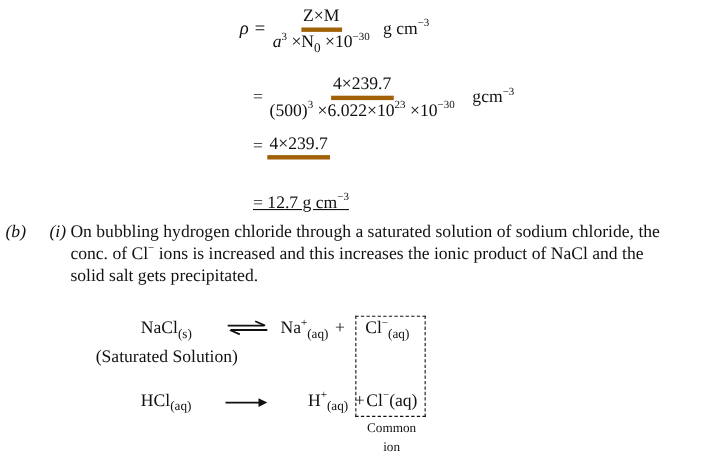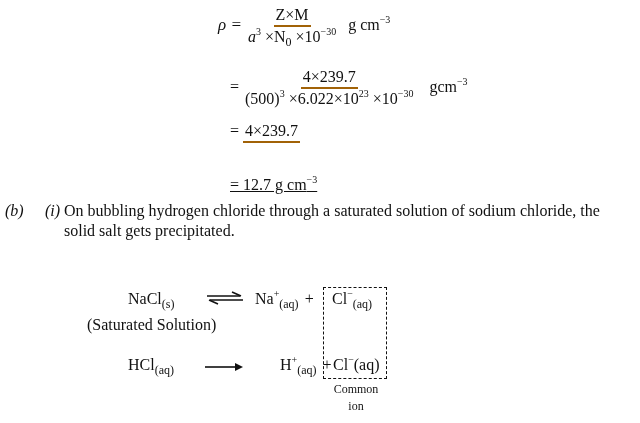--- a/index.html
+++ b/index.html
@@ -5,21 +5,21 @@
   html, body { margin: 0; padding: 0; background: #ffffff; }
   body {
     width: 640px; height: 423px; position: relative; overflow: hidden;
     font-family: "Liberation Serif", "DejaVu Serif", serif;
     color: #111111; font-size: 16px;
   }
   .abs { position: absolute; white-space: nowrap; }
   sup { font-size: 10px; vertical-align: 7px; line-height: 0; }
   sub { font-size: 12px; vertical-align: -4px; line-height: 0; }
   .frac { display: inline-flex; flex-direction: column; align-items: center; vertical-align: middle; }
-  .frac .num { padding: 0 2px 1px 2px; border-bottom: 2px solid #a16207; text-align: center; }
+  .frac .num { padding: 0 2px 1px 2px; border-bottom: 4px solid #a16207; text-align: center; }
   .frac .den { padding: 1px 2px 0 2px; text-align: left; }
   .it { font-style: italic; }
   .para { font-size: 16px; line-height: 20px; }
   .box {
     position: absolute; left: 323px; top: 287px; width: 64px; height: 92px;
     border: 1px dashed #111; box-sizing: border-box;
   }
 </style>
 </head>
 <body>
@@ -54,20 +54,21 @@
 </div>
 
 <div class="abs para" style="left:5px; top:201px;">
   <span class="it">(b)</span>
 </div>
 <div class="abs para" style="left:45px; top:201px;">
   <span class="it">(i)</span>
 </div>
 <div class="abs para" style="left:64px; top:201px; width:572px; white-space:normal;">
   <div>On bubbling hydrogen chloride through a saturated solution of sodium chloride, the</div>
+  <div><span>conc. of Cl</span><sup>−</sup><span> ions is increased and this increases the ionic product of NaCl and the</span></div>
   <div>solid salt gets precipitated.</div>
 </div>
 
 <div class="box"></div>
 
 <div class="abs" style="left:128px; top:290px;">
   <span>NaCl</span><sub>(s)</sub>
 </div>
 <div class="abs" style="left:87px; top:316px;">(Saturated Solution)</div>
 <div class="abs" style="left:206px; top:291px;">

